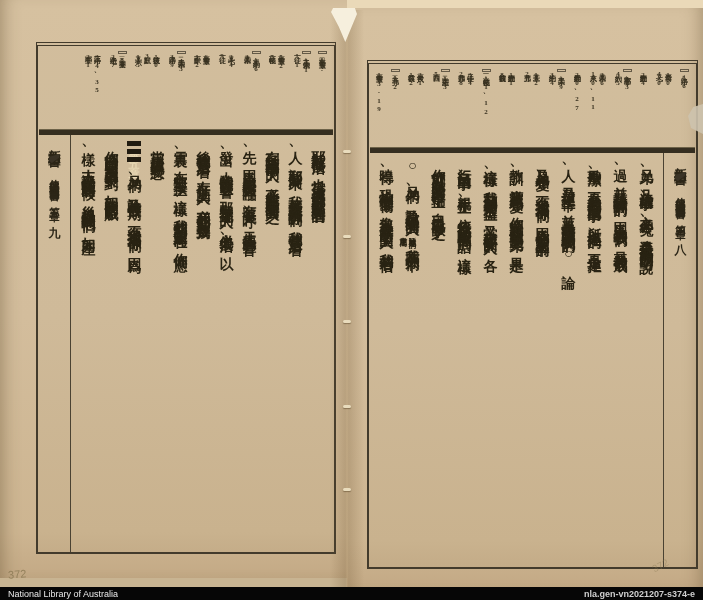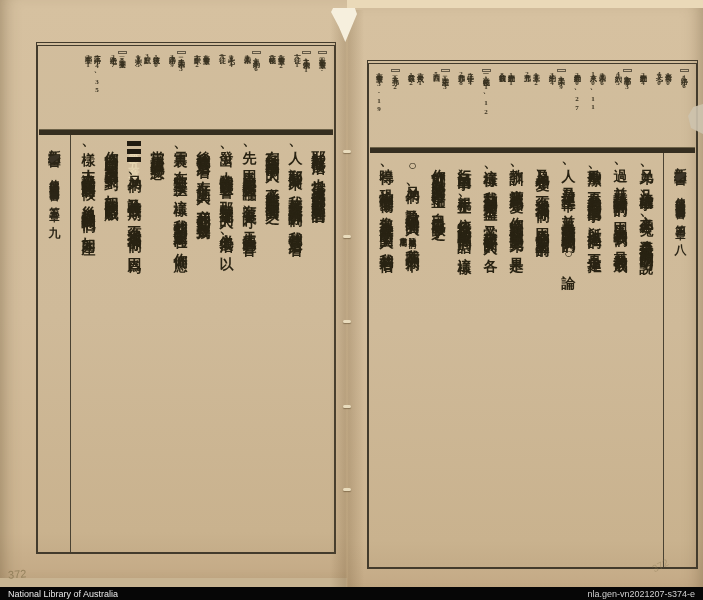--- a/index.html
+++ b/index.html
@@ -54,21 +54,21 @@
 
   
   .pencil{position:absolute;font-family:"Liberation Sans",sans-serif;color:#85754f;}
   #pencil-left{left:8px;top:568px;font-size:11px;opacity:.75;transform:rotate(-4deg);}
   #pencil-right{left:652px;top:560px;font-size:10px;opacity:.4;transform:rotate(-28deg);}
 
   
   #bar{position:absolute;left:0;top:587px;width:703px;height:13px;background:#060606;
     display:flex;justify-content:space-between;align-items:center;
     font-family:"Liberation Sans",sans-serif;font-size:9px;color:#e9e9e9;padding:0 8px;box-sizing:border-box;}
-  #bar .right{color:#cfcfcf;}
+  #bar .right{color:#cfcfcf;font-weight:bold;}
 </style>
 </head>
 <body>
 
 <div id="stage">
   <div id="top-edge"></div>
 
   <div class="page" id="left-page">
     <div class="frame" id="lframe">
       <div class="refs">

